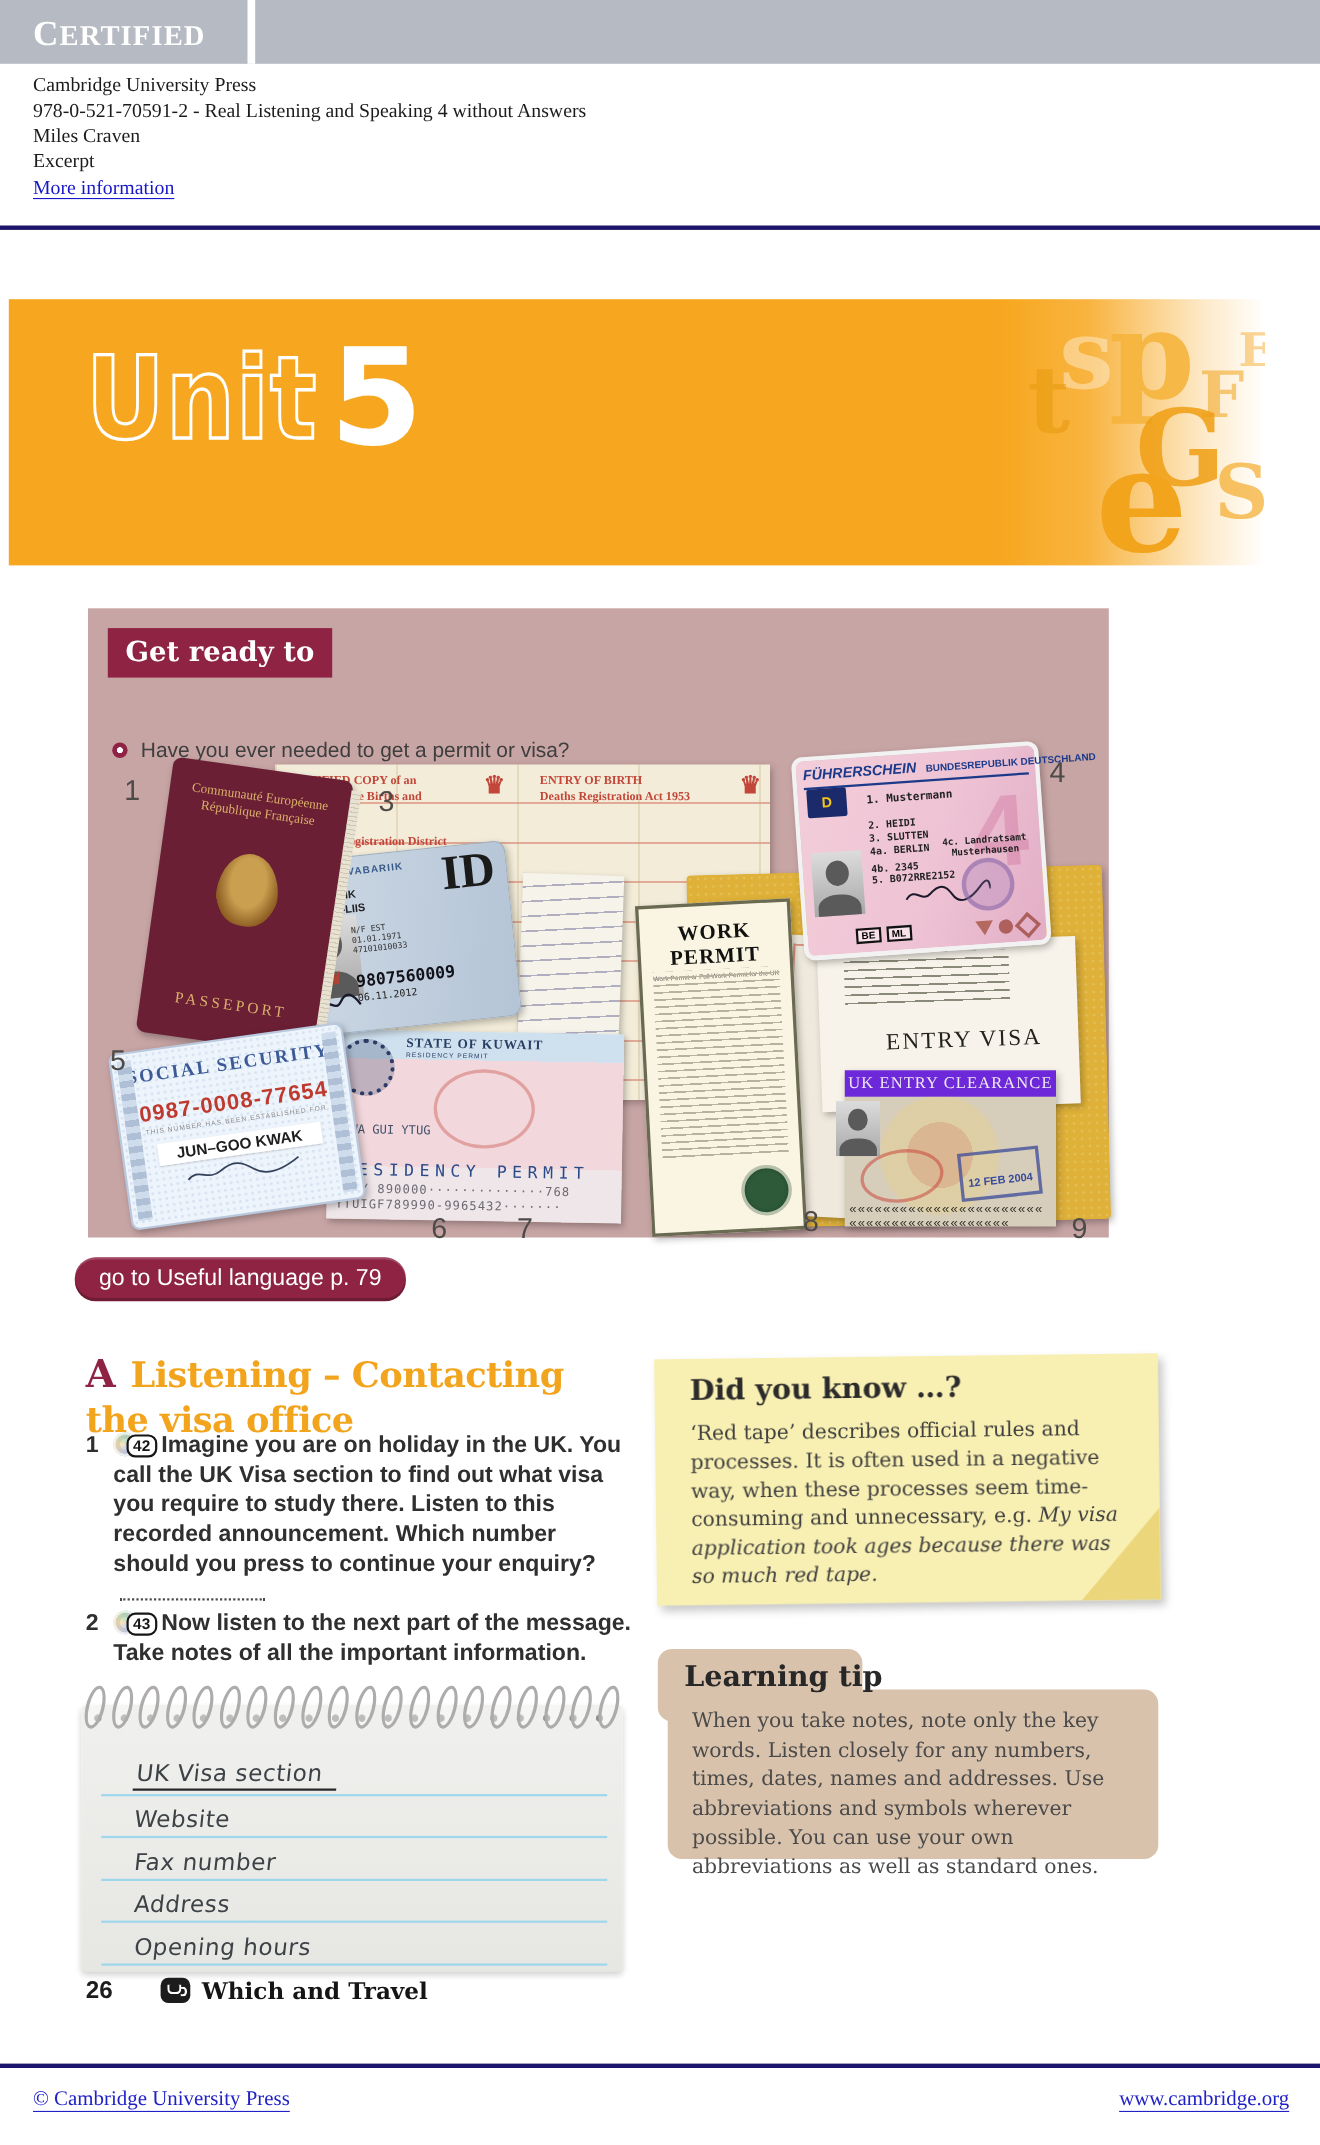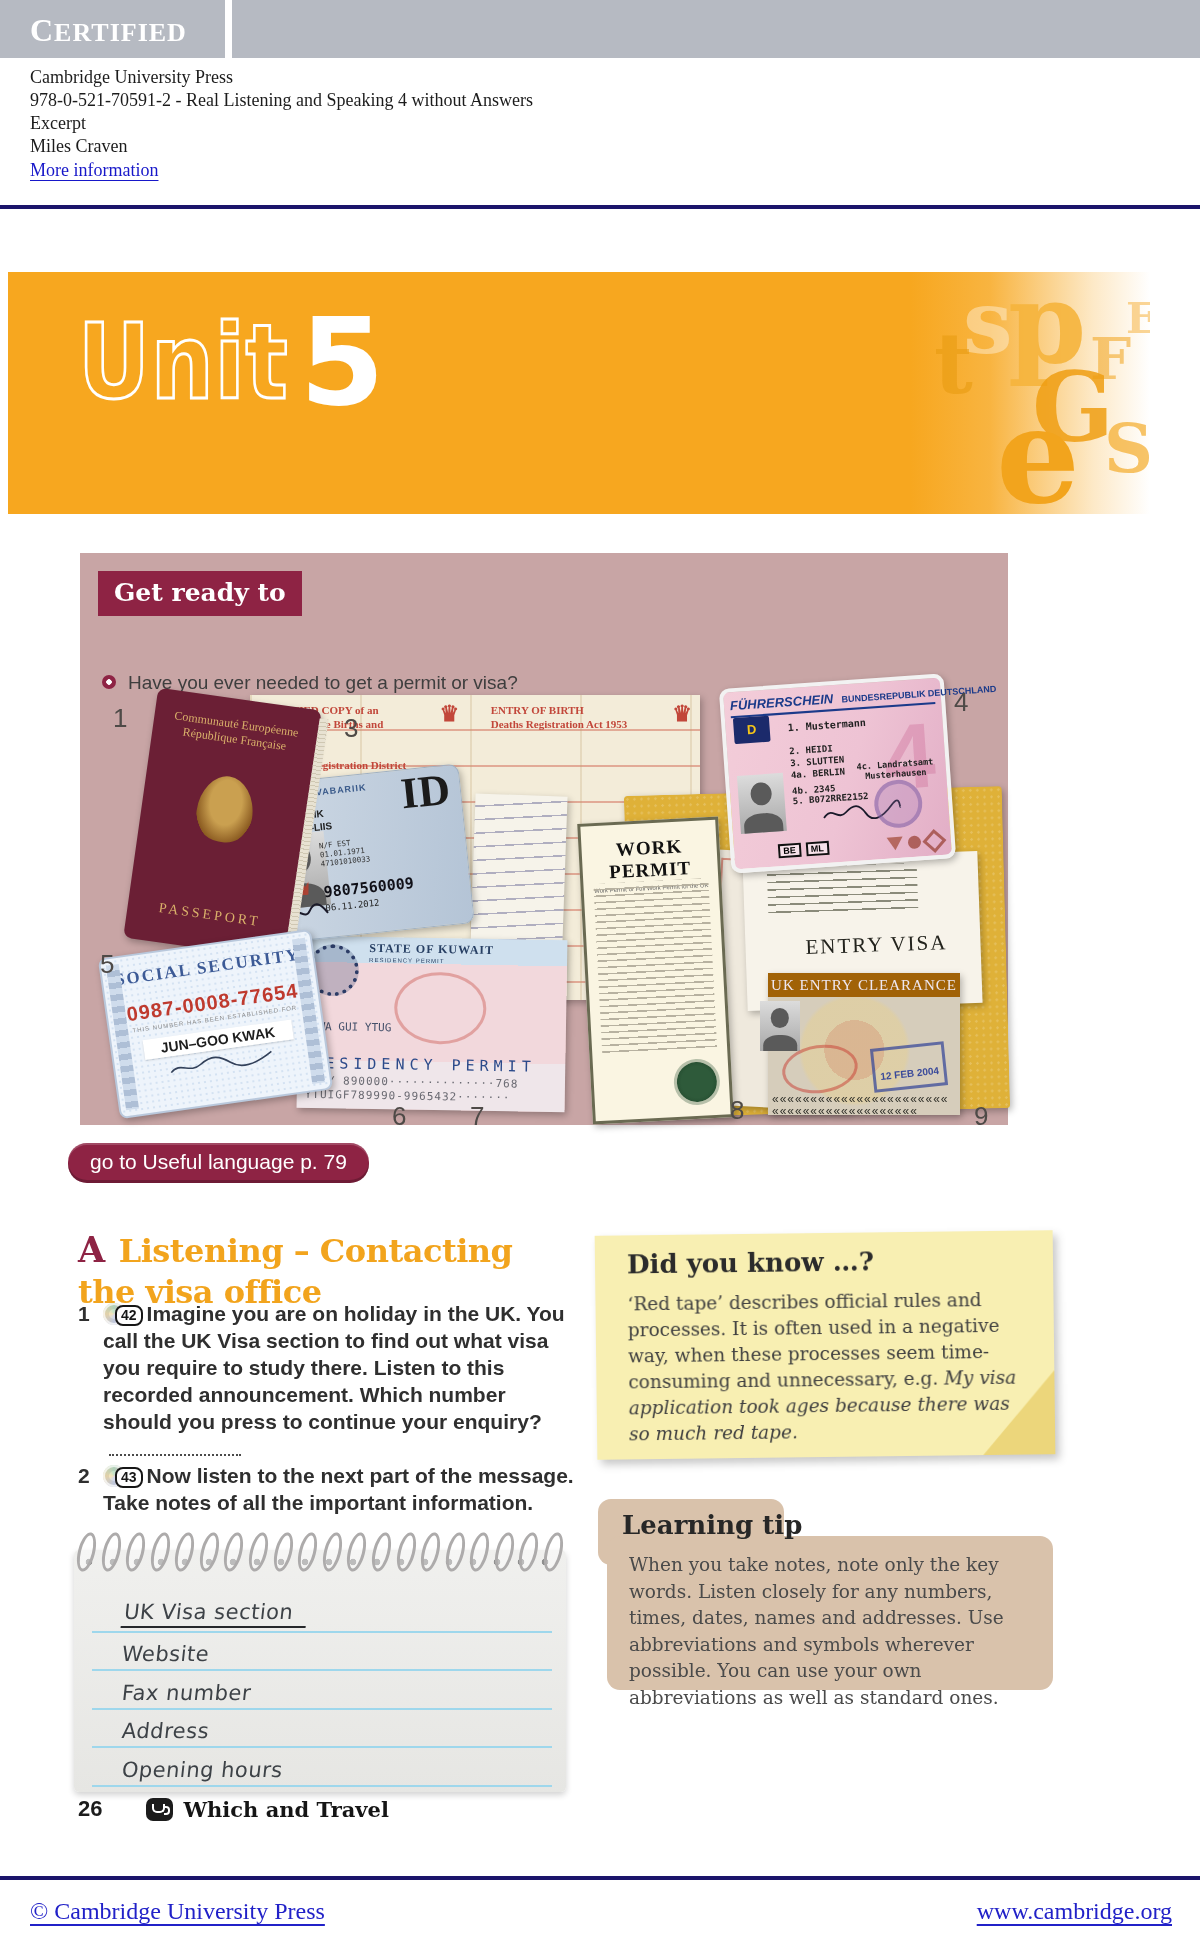--- a/index.html
+++ b/index.html
@@ -107,21 +107,21 @@
   .kw-mrz{position:absolute;left:8px;bottom:6px;font-family:"DejaVu Sans Mono",monospace;
           font-size:11px;line-height:14px;color:#6a6a72;letter-spacing:1px;white-space:nowrap;}
 
   .visa8{left:665px;top:302px;width:235px;height:152px;background:#f7f3ea;transform:rotate(-2deg);z-index:4;}
   .visa8 .lines{position:absolute;left:24px;top:10px;width:150px;height:46px;
                 background:repeating-linear-gradient(180deg,transparent 0 6px,#8a8a7a 6px 7.5px);}
   .visa8-title{position:absolute;left:60px;top:78px;font-family:"Liberation Serif",serif;
                font-size:21px;letter-spacing:2px;color:#23231d;}
 
   .uke{left:688px;top:420px;width:192px;height:142px;background:#d6cdbb;z-index:6;}
-  .uke-head{height:24px;background:#a16207;color:#efe8f2;text-align:center;
+  .uke-head{height:24px;background:#6d28d9;color:#efe8f2;text-align:center;
             font-family:"Liberation Serif",serif;font-size:15px;letter-spacing:1px;line-height:24px;}
   .uke-body{position:relative;height:118px;
             background:radial-gradient(circle at 45% 45%,rgba(225,140,70,.35) 0 30px,rgba(240,210,120,.3) 30px 52px,transparent 56px);}
   .uke-photo{position:absolute;right:8px;top:4px;width:40px;height:50px;}
   .uke-stamp{position:absolute;right:14px;bottom:26px;width:74px;height:44px;border:3px solid rgba(58,74,154,.75);
              transform:rotate(-6deg);color:#3a4a9a;font-weight:bold;font-size:10px;text-align:center;
              padding-top:20px;box-sizing:border-box;}
   .uke-oval{position:absolute;left:14px;bottom:22px;width:70px;height:42px;border-radius:50%;
             border:3px solid rgba(200,60,50,.5);transform:rotate(-8deg);}
   .uke-mrz{position:absolute;left:4px;bottom:-2px;font-size:12px;line-height:12px;color:#33332c;
@@ -258,38 +258,38 @@
 
   
   .strand{position:absolute;left:78px;top:1796px;display:flex;align-items:center;}
   .pageno{font-size:22px;font-weight:bold;color:#1c1c1c;}
   .cupbox{position:relative;width:27px;height:23px;background:#1c1c1c;border-radius:7px;margin-left:44px;}
   .cupbox::before{content:"";position:absolute;left:6px;top:6px;width:9px;height:7px;
                   border:2.5px solid #fff;border-top:none;border-radius:0 0 5px 5px;}
   .cupbox::after{content:"";position:absolute;left:18px;top:8px;width:4px;height:5px;
                  border:2px solid #fff;border-left:none;border-radius:0 4px 4px 0;}
   .strandname{margin-left:10px;font-family:"DejaVu Serif",serif;font-weight:bold;font-size:21px;color:#151515;}
-  .blink{position:absolute;top:1898px;font-family:"Liberation Serif",serif;font-size:24px;color:#2121c8;
+  .blink{position:absolute;top:1898px;font-family:"Liberation Serif",serif;font-size:19px;color:#2121c8;
          text-decoration:underline;text-underline-offset:5px;}
   .blink.l{left:30px;} .blink.r{right:28px;}
 </style>
 </head>
 <body>
 
 <div class="page">
 
   <div class="hdr-bar">
     <div class="hdr-logo">CERTIFIED</div>
     <div class="hdr-div"></div>
   </div>
   <div class="bookinfo">
     <div>Cambridge University Press</div>
     <div>978-0-521-70591-2 - Real Listening and Speaking 4 without Answers</div>
+    <div>Miles Craven</div>
     <div>Excerpt</div>
-    <div>Miles Craven</div>
     <a class="morelink" href="#">More information</a>
   </div>
   <div class="rule top"></div>
 
   <div class="banner">
     <div class="decor">
       <span class="dl1">s</span>
       <span class="dl2">p</span>
       <span class="dl3">F</span>
       <span class="dl4">G</span>

